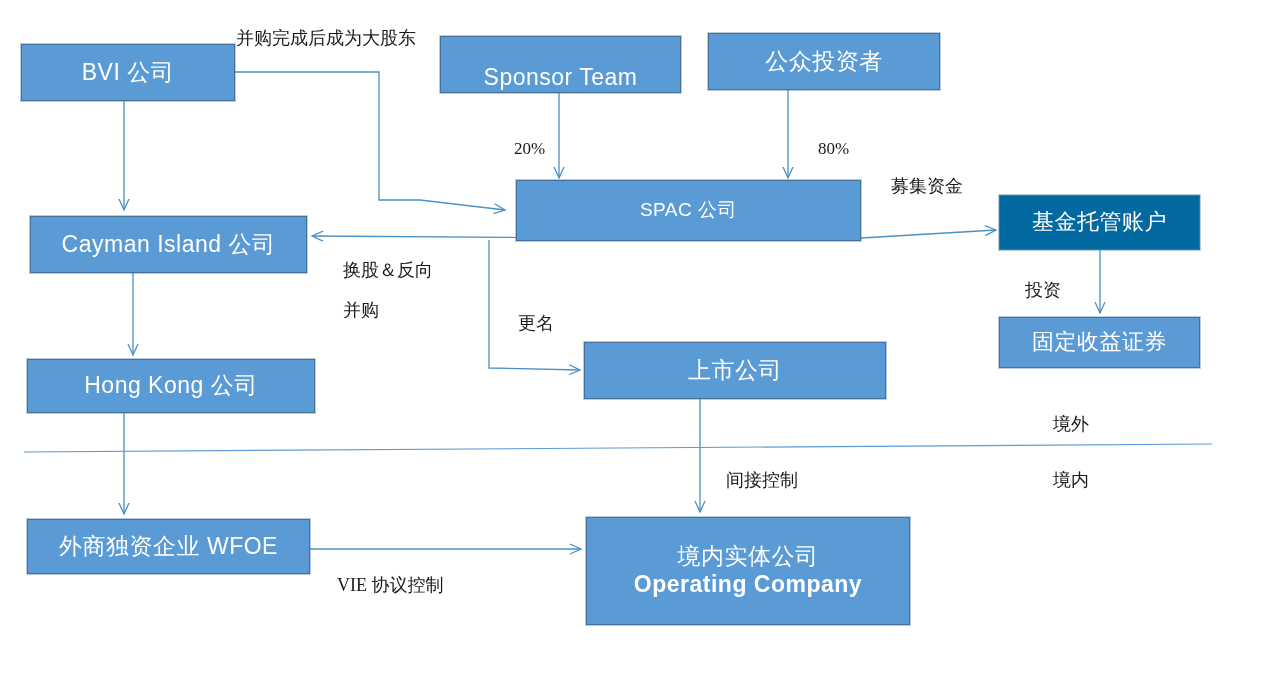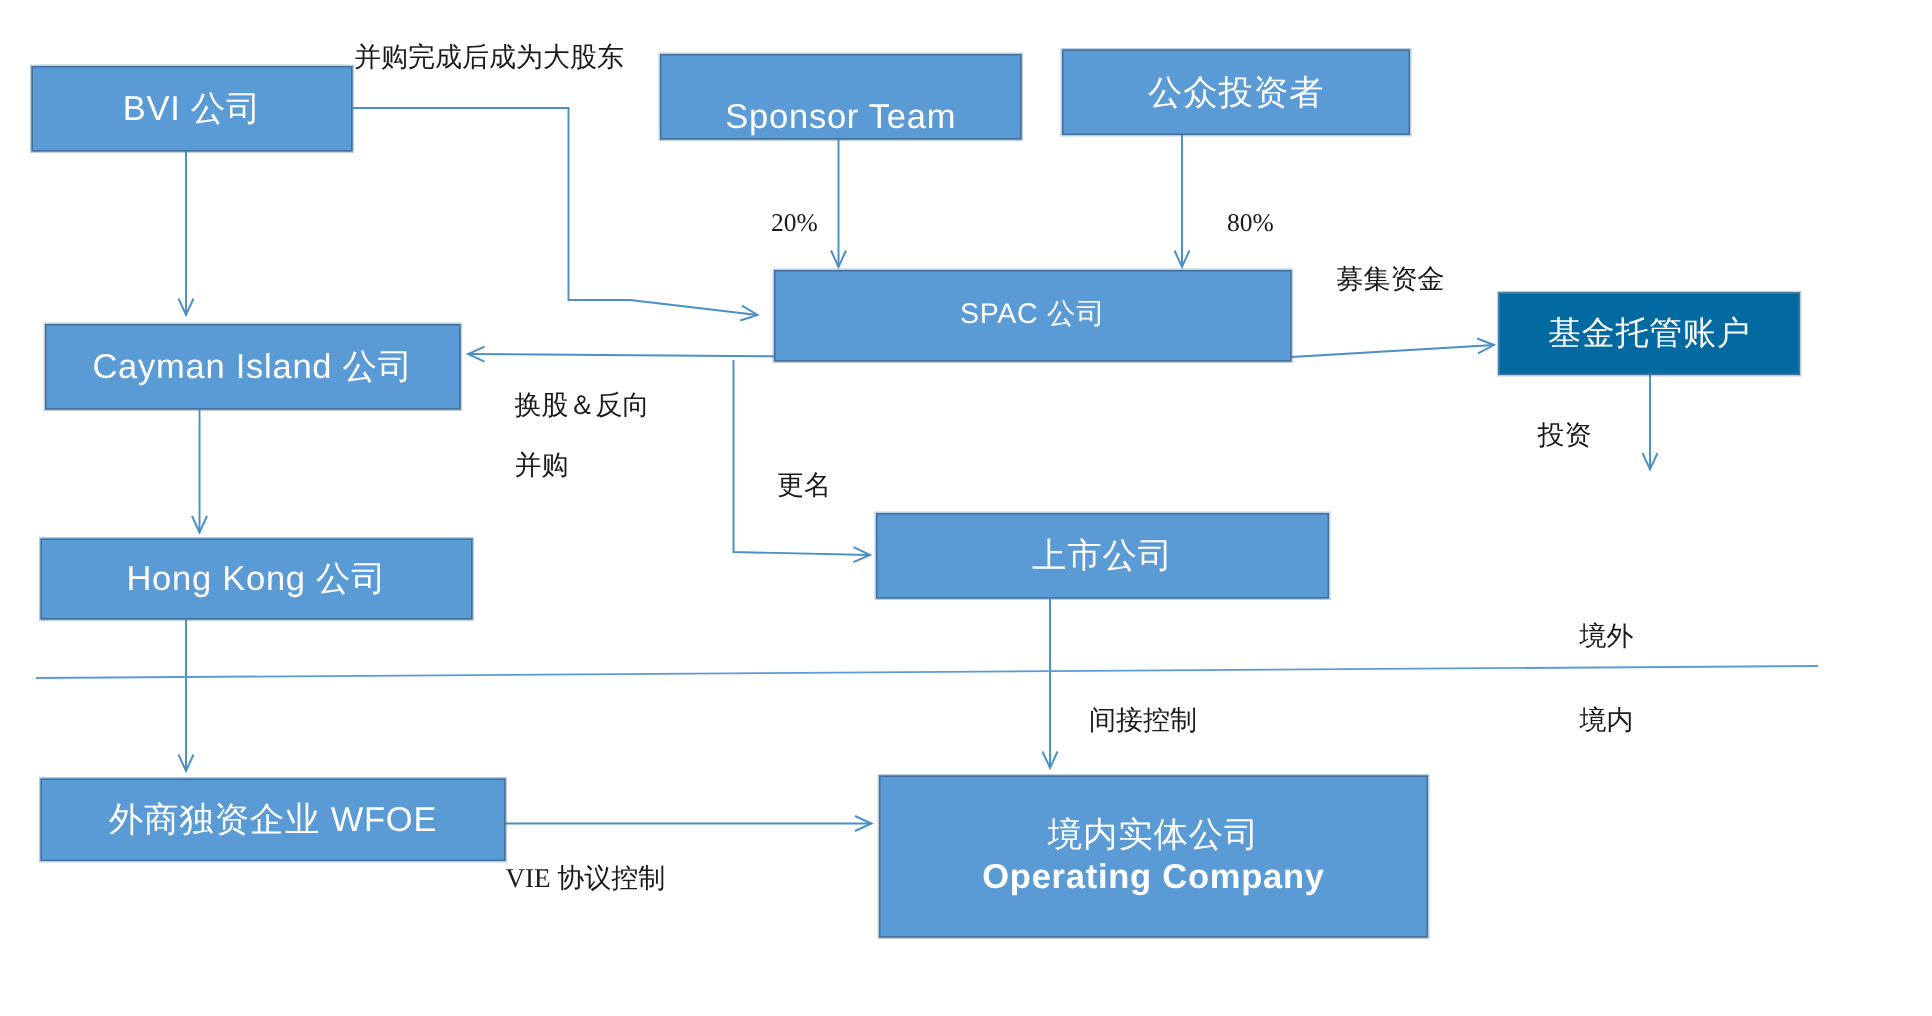--- a/index.html
+++ b/index.html
@@ -112,30 +112,33 @@
   </div>
   <div class="node" style="left: 516px; top: 180px; width: 345px; height: 61px; font-size: 19px; background: rgb(91, 155, 213); border-color: rgb(65, 113, 156); color: rgb(255, 255, 255);">
     <span class="l1">SPAC 公司</span>
   </div>
   <div class="node" style="left: 30px; top: 216px; width: 277px; height: 57px; font-size: 23px; background: rgb(91, 155, 213); border-color: rgb(65, 113, 156); color: rgb(255, 255, 255);">
     <span class="l1">Cayman Island 公司</span>
   </div>
   <div class="node" style="left: 999px; top: 195px; width: 201px; height: 55px; font-size: 22px; background: #0369a1; border-color: rgb(65, 113, 156); color: rgb(255, 255, 255);">
     <span class="l1">基金托管账户</span>
   </div>
+  <div class="node" style="left: 999px; top: 317px; width: 201px; height: 51px; font-size: 22px; background: rgb(91, 155, 213); border-color: rgb(65, 113, 156); color: rgb(255, 255, 255);">
+    <span class="l1">固定收益证券</span>
+  </div>
   <div class="node" style="left: 27px; top: 359px; width: 288px; height: 54px; font-size: 23px; background: rgb(91, 155, 213); border-color: rgb(65, 113, 156); color: rgb(255, 255, 255);">
     <span class="l1">Hong Kong 公司</span>
   </div>
   <div class="node" style="left: 584px; top: 342px; width: 302px; height: 57px; font-size: 23px; background: rgb(91, 155, 213); border-color: rgb(65, 113, 156); color: rgb(255, 255, 255);">
     <span class="l1">上市公司</span>
   </div>
-  <div class="node" style="left: 27px; top: 519px; width: 310px; height: 55px; font-size: 23px; background: rgb(91, 155, 213); border-color: rgb(65, 113, 156); color: rgb(255, 255, 255);">
+  <div class="node" style="left: 27px; top: 519px; width: 283px; height: 55px; font-size: 23px; background: rgb(91, 155, 213); border-color: rgb(65, 113, 156); color: rgb(255, 255, 255);">
     <span class="l1">外商独资企业 WFOE</span>
   </div>
-  <div class="node" style="left: 586px; top: 517px; width: 366px; height: 108px; font-size: 23px; background: rgb(91, 155, 213); border-color: rgb(65, 113, 156); color: rgb(255, 255, 255);">
+  <div class="node" style="left: 586px; top: 517px; width: 324px; height: 108px; font-size: 23px; background: rgb(91, 155, 213); border-color: rgb(65, 113, 156); color: rgb(255, 255, 255);">
     <span class="l1">境内实体公司</span>
     <span class="l2">Operating Company</span>
   </div>
 
   <div class="edge-label" style="left: 236px; top: 26px; font-size: 18px; color: rgb(26, 26, 26);">并购完成后成为大股东</div>
   <div class="edge-label" style="left: 514px; top: 138px; font-size: 17px; color: rgb(26, 26, 26);">20%</div>
   <div class="edge-label" style="left: 818px; top: 138px; font-size: 17px; color: rgb(26, 26, 26);">80%</div>
   <div class="edge-label" style="left: 891px; top: 174px; font-size: 18px; color: rgb(26, 26, 26);">募集资金</div>
   <div class="edge-label" style="left: 1025px; top: 278px; font-size: 18px; color: rgb(26, 26, 26);">投资</div>
   <div class="edge-label" style="left: 343px; top: 258px; font-size: 18px; color: rgb(26, 26, 26);">换股＆反向</div>

